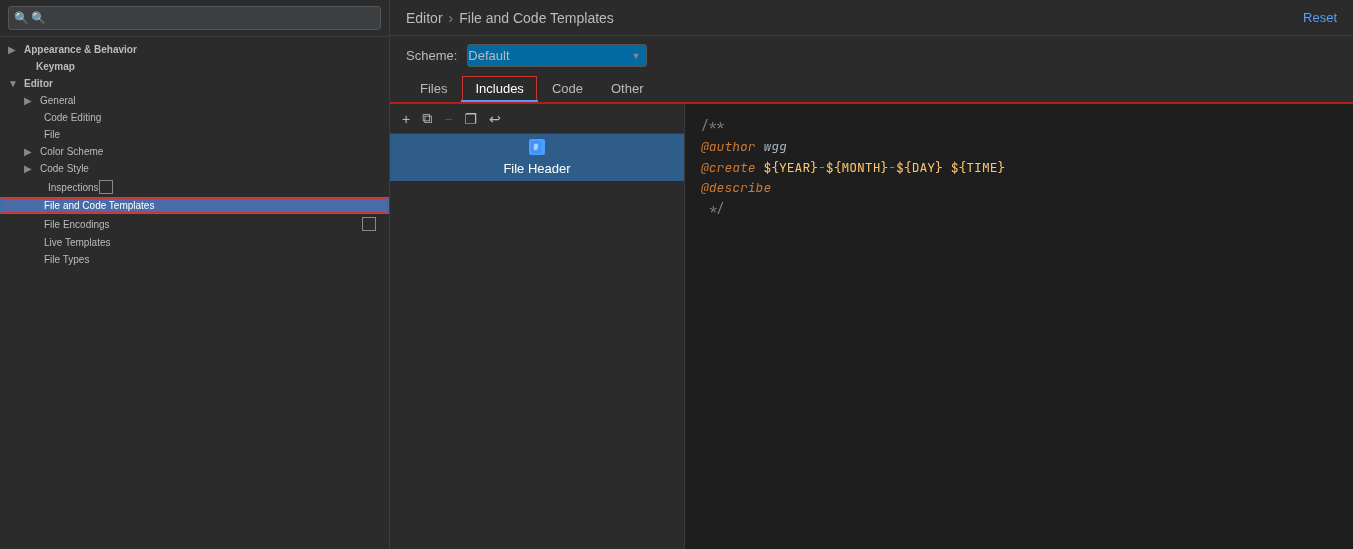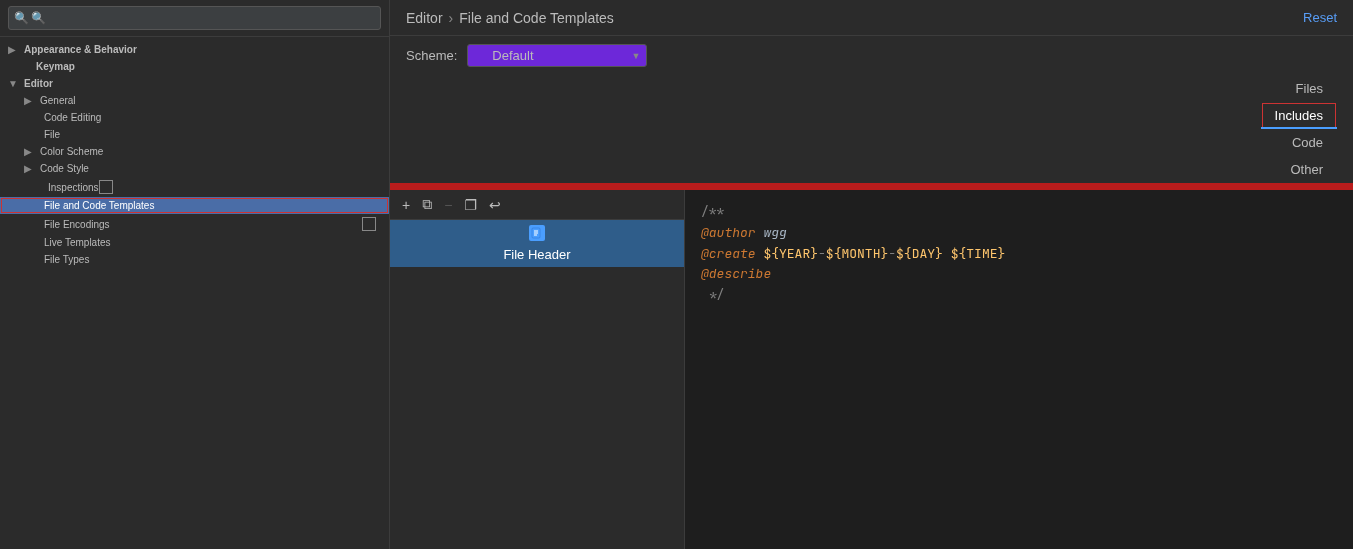--- a/index.html
+++ b/index.html
@@ -139,25 +139,25 @@
       padding: 8px 16px;
       gap: 10px;
     }
 
     .scheme-label {
       color: #bbbbbb;
       font-size: 13px;
     }
 
     .scheme-select {
-      background: #6d28d9;
+      background: #0369a1;
       border: 1px solid #555;
       border-radius: 3px;
       color: #bbbbbb;
-      padding: 3px 22px 3px 24px;
+      padding: 3px 22px 3px 0;
       font-size: 13px;
       cursor: pointer;
       appearance: none;
       -webkit-appearance: none;
       min-width: 180px;
     }
 
     .scheme-select-wrap {
       position: relative;
       display: inline-block;
@@ -170,24 +170,23 @@
       top: 50%;
       transform: translateY(-50%);
       font-size: 9px;
       color: #888;
       pointer-events: none;
     }
 
     
     .tabs-bar {
       display: flex;
-      align-items: flex-end;
-      border-bottom: 7px solid #b91c1c;
+      align-items: flex-start;
+      border-bottom: 2px solid #b91c1c;
       padding: 0 16px;
-      flex-direction: column;
     }
 
     .tab {
       padding: 6px 14px;
       cursor: pointer;
       font-size: 13px;
       color: #bbbbbb;
       border: none;
       background: none;
       position: relative;

